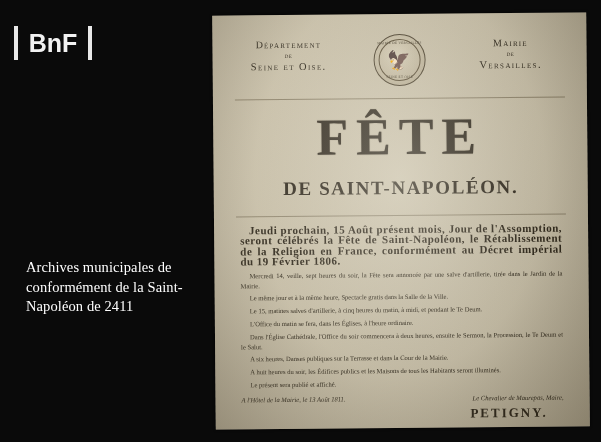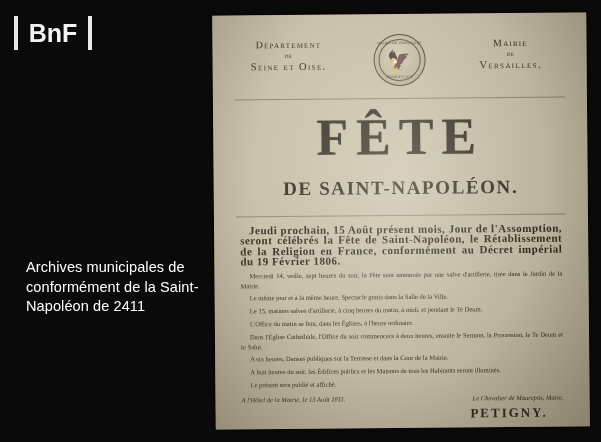--- a/index.html
+++ b/index.html
@@ -13,21 +13,21 @@
     height: 442px;
     background: #0a0a0a;
     overflow: hidden;
     font-family: "Liberation Serif", serif;
   }
 
   
   #bnf-logo {
     position: absolute;
     left: 14px;
-    top: 16px;
+    top: 26px;
     width: 78px;
     height: 34px;
     border-left: 4px solid #e8e8e8;
     border-right: 4px solid #e8e8e8;
     color: #f2f2f2;
     font-family: "Liberation Sans", sans-serif;
     font-weight: bold;
     font-size: 25px;
     letter-spacing: 0px;
     line-height: 34px;
@@ -35,21 +35,21 @@
     box-sizing: border-box;
   }
 
   
   #caption {
     position: absolute;
     left: 26px;
     top: 258px;
     width: 176px;
     color: #ffffff;
-    font-family: Liberation Sans, sans-serif;
+    font-family: Liberation Serif, serif;
     font-size: 14.5px;
     line-height: 19.5px;
     letter-spacing: 0.1px;
   }
   #caption div { white-space: nowrap; }
 
   
   #poster {
     position: absolute;
     left: 214px;

